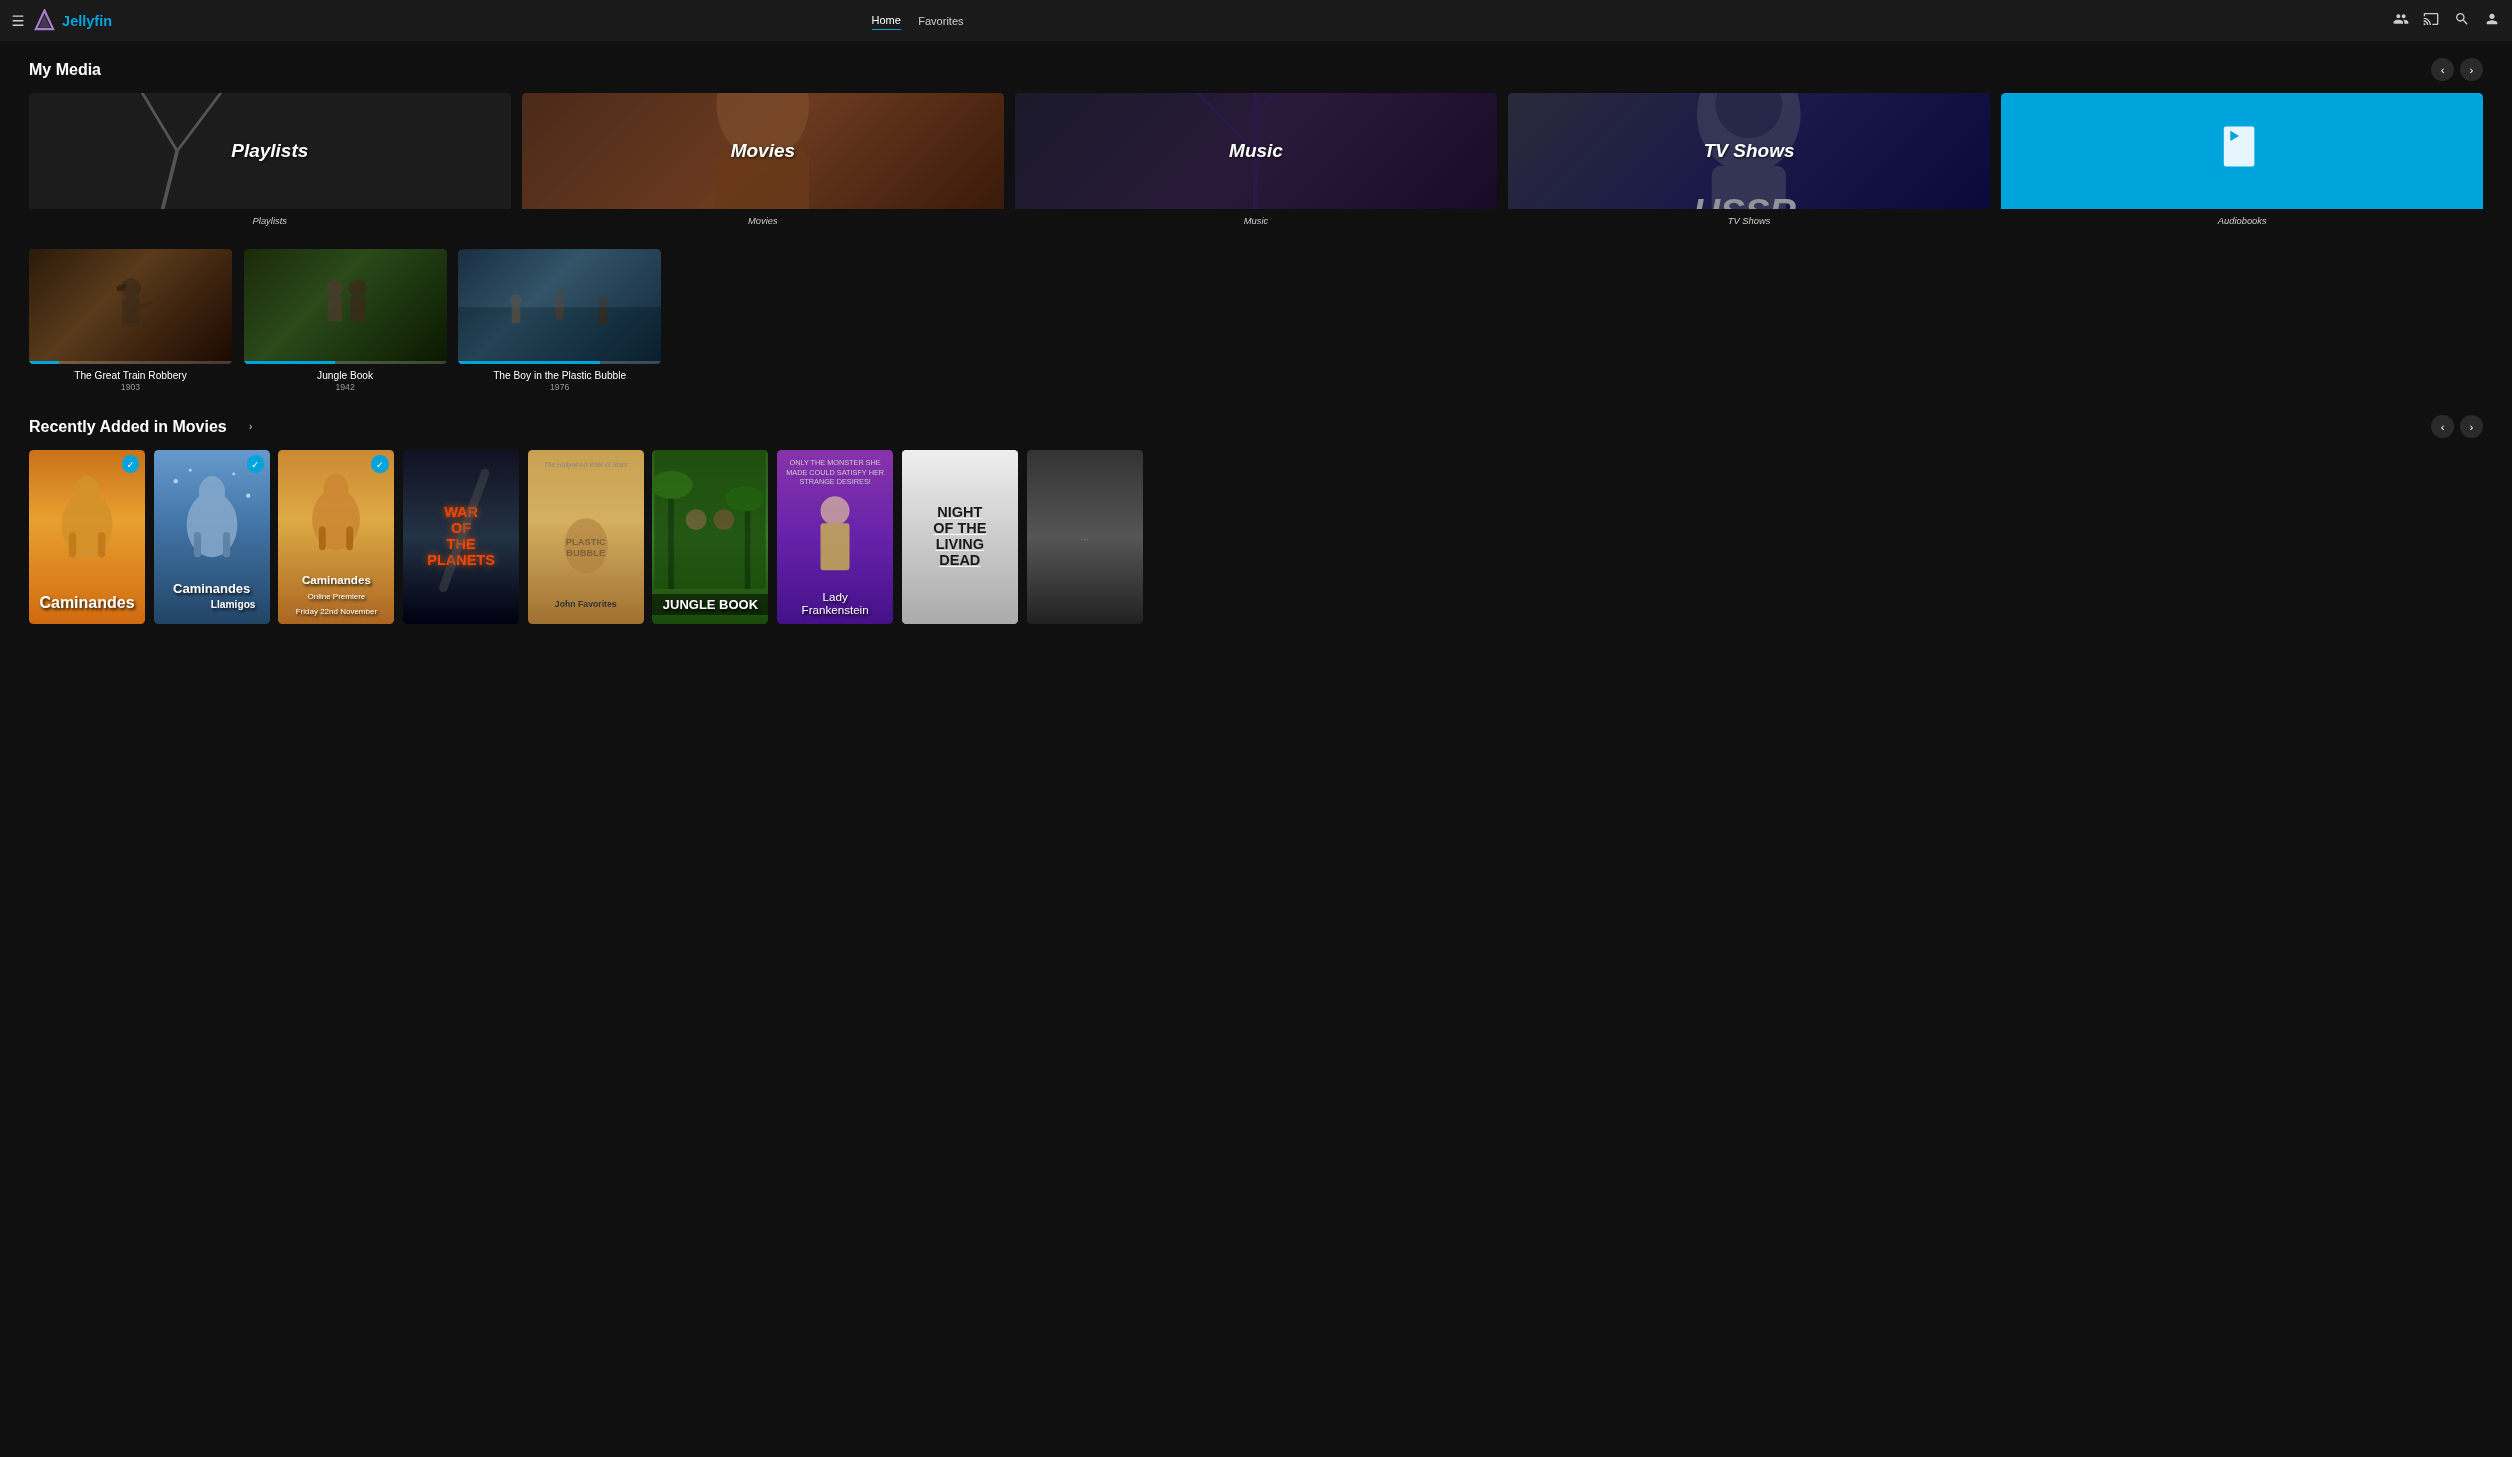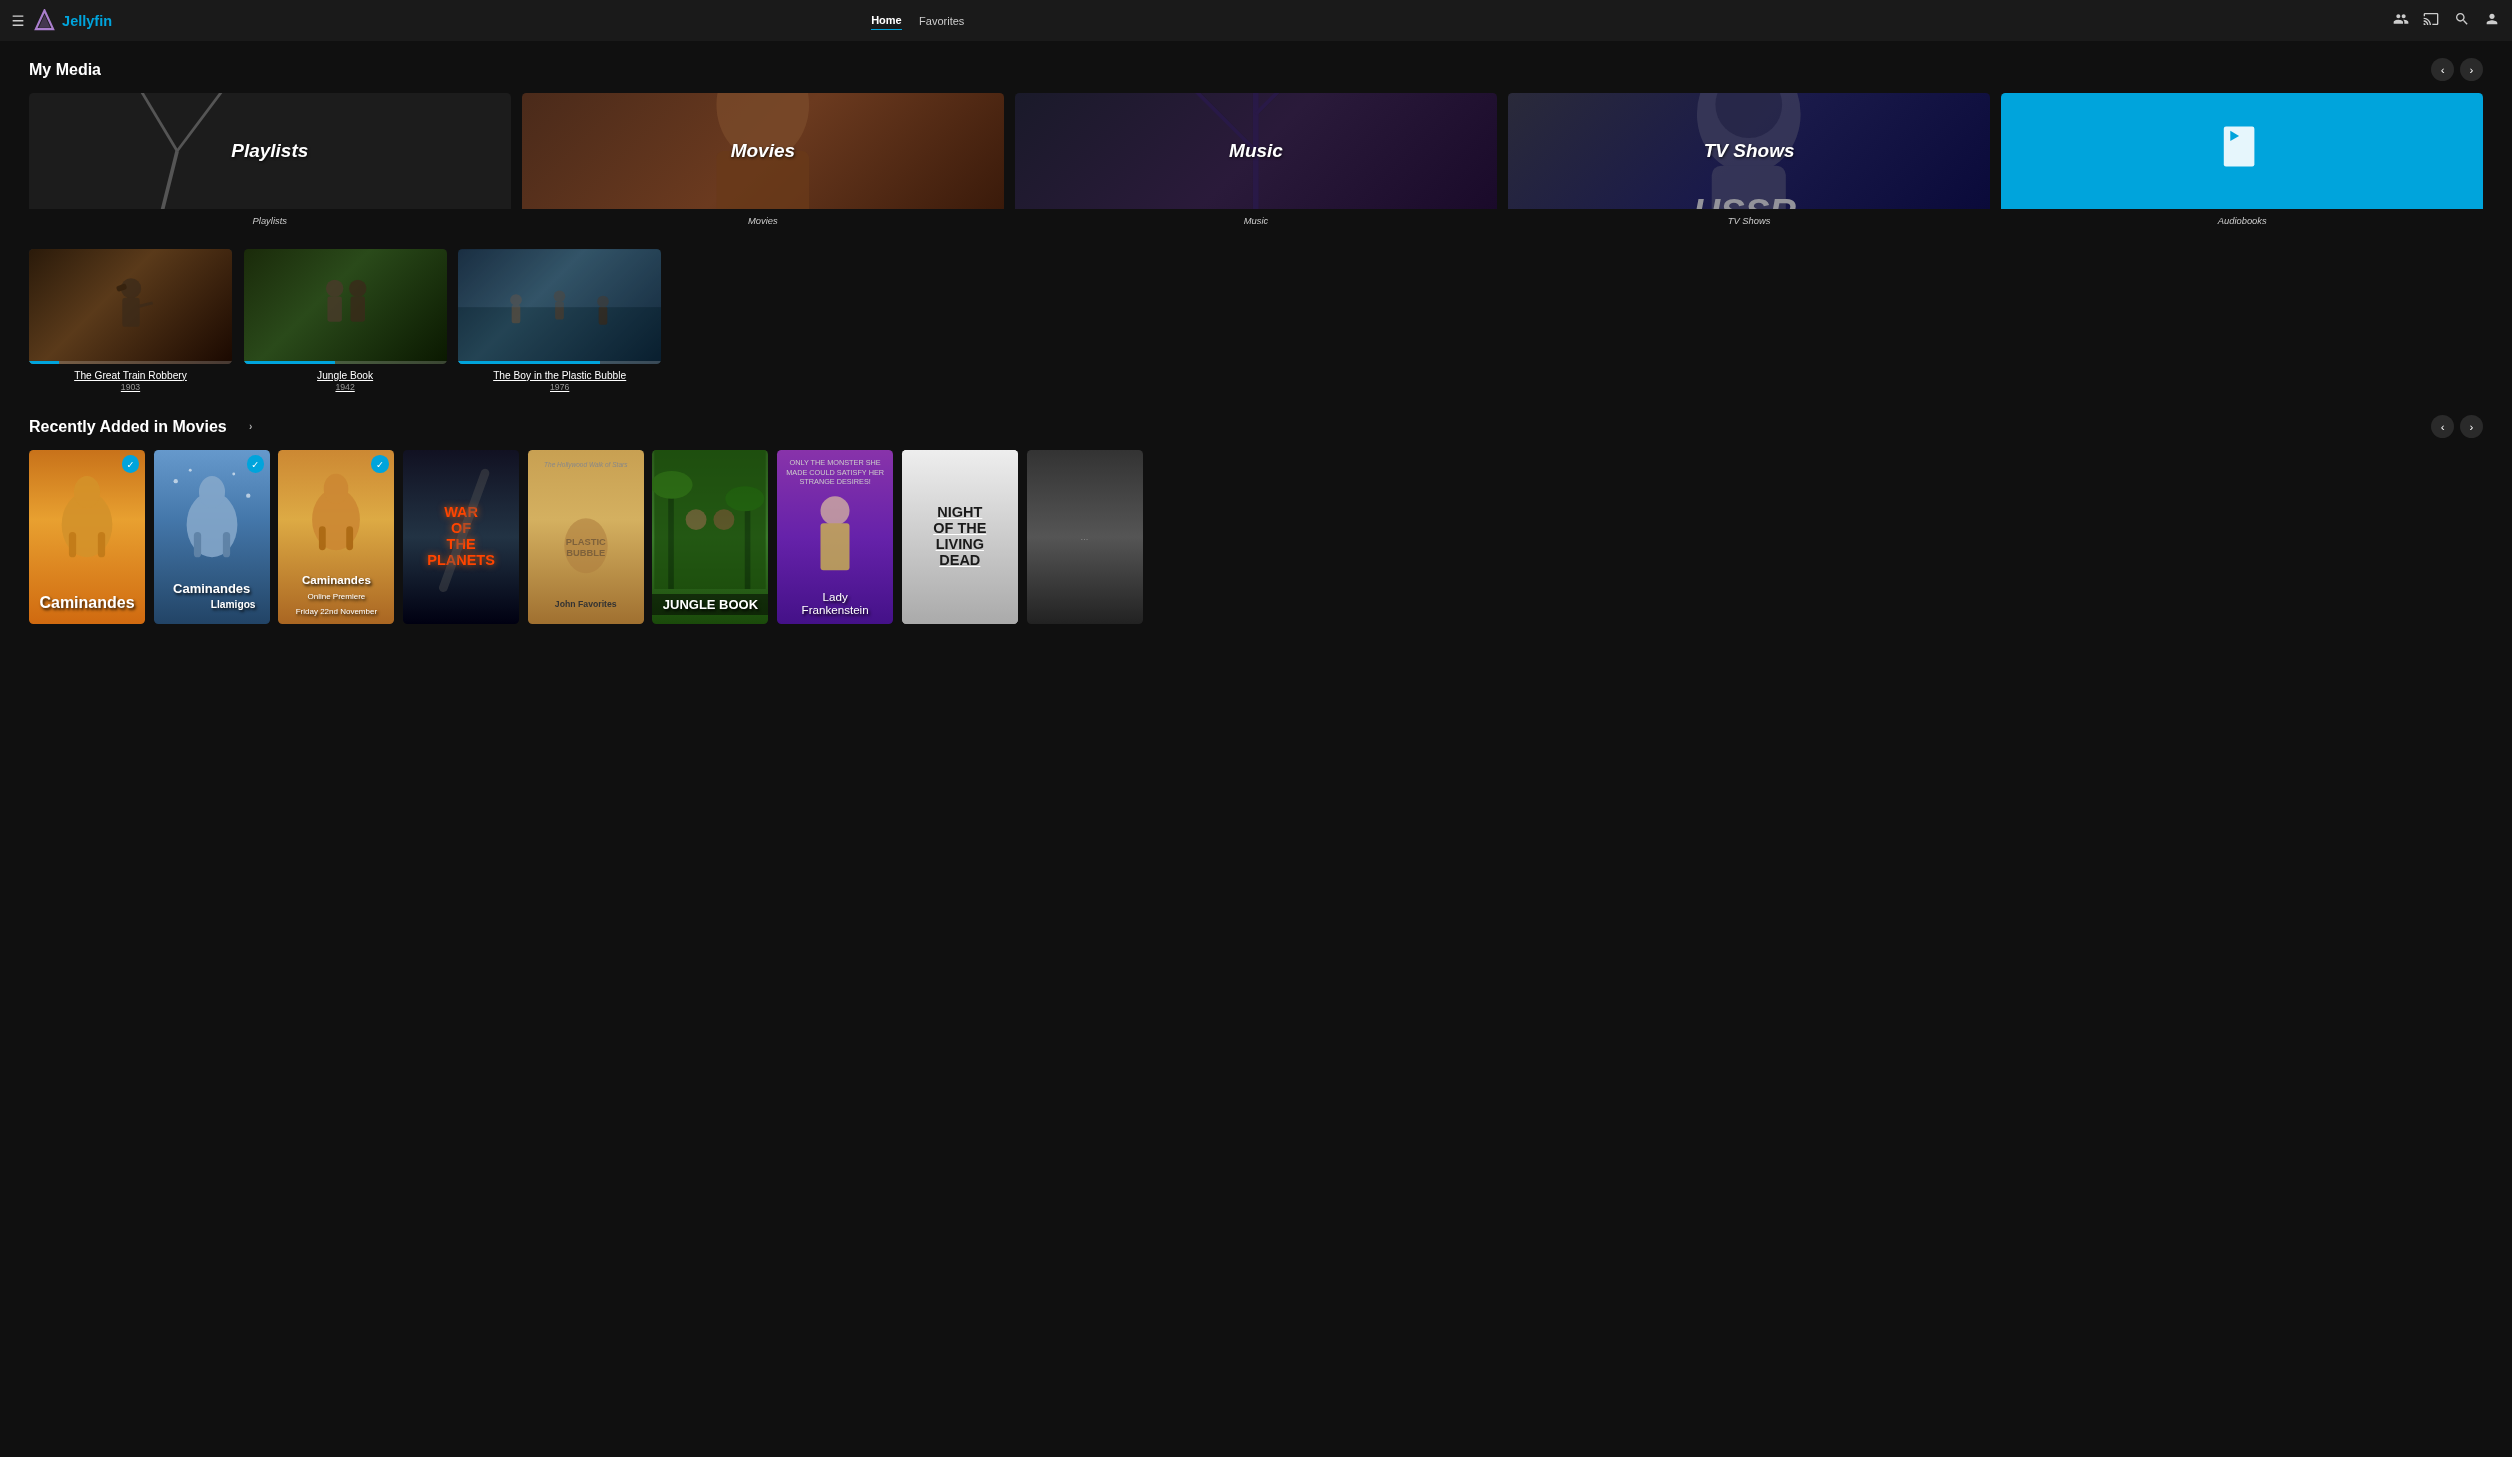--- a/index.html
+++ b/index.html
@@ -55,21 +55,21 @@
       margin: 0 auto;
     }
     .nav-item {
       font-size: 11px;
       cursor: pointer;
       padding: 2.9px 0;
       color: #ccc;
     }
     .nav-item.active {
       color: #fff;
-      font-weight: 700;
+      font-weight: 400;
       border-bottom: 1.5px solid #00a4dc;
       margin-left: 39px;
     }
     .header-right {
       display: flex;
       align-items: center;
       gap: 14.5px;
       margin-left: auto;
     }
     .header-icon {
@@ -176,21 +176,20 @@
       background: linear-gradient(135deg, #2a2a3a 0%, #1a1a4a 50%, #0a0a3a 100%);
     }
     .card-playlists-bg {
       background: linear-gradient(135deg, #1a2a1a 0%, #0a1a0a 100%);
     }
 
     
     .watching-grid {
       display: flex;
       gap: 11.6px;
-      text-decoration: underline;
     }
     .watching-card {
       cursor: pointer;
       width: 203px;
       flex-shrink: 0;
     }
     .watching-thumb {
       width: 203px;
       height: 115px;
       border-radius: 4.4px;

